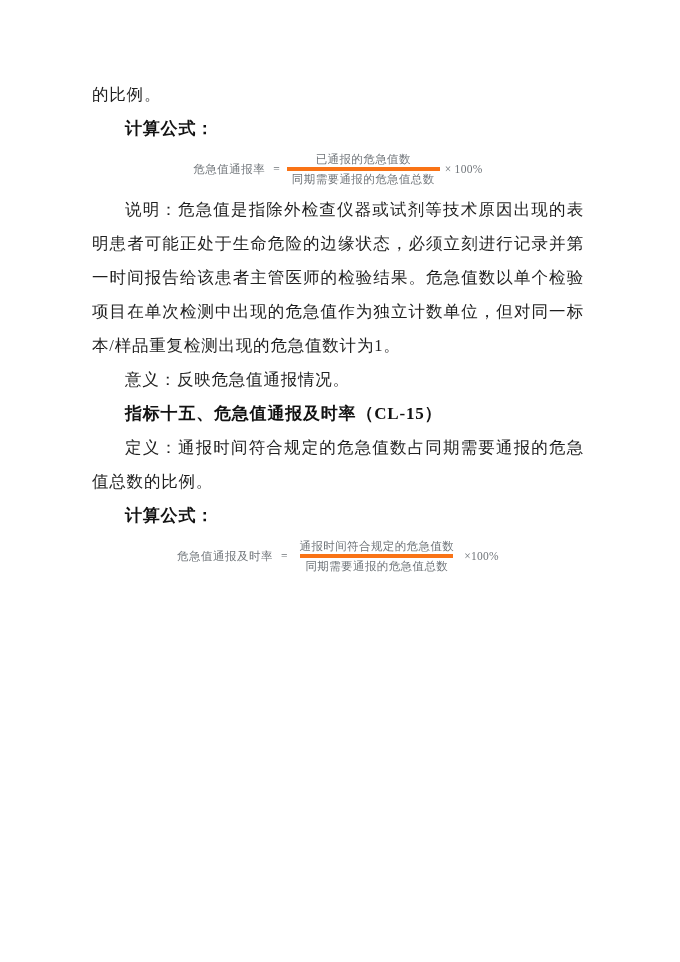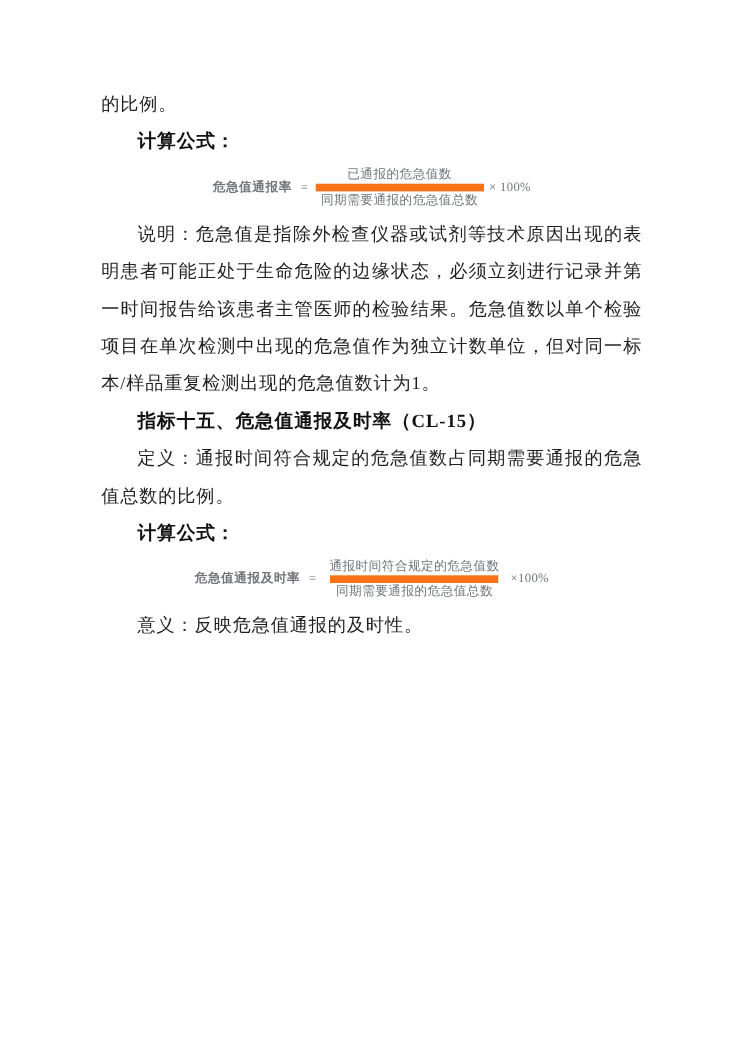--- a/index.html
+++ b/index.html
@@ -55,38 +55,37 @@
     display: inline-flex;
     align-items: center;
     font-size: 11.5px;
     line-height: 1.25;
     color: #70757a;
     white-space: nowrap;
   }
   .formula .lhs {
     padding-right: 6px;
     letter-spacing: 0.5px;
-    font-weight: bold;
   }
   .formula .eq {
     padding: 0 7px 0 2px;
   }
   .frac {
     display: inline-flex;
     flex-direction: column;
     align-items: center;
     vertical-align: middle;
   }
   .frac .num {
     padding: 0 5px 1px 5px;
     letter-spacing: 0.4px;
   }
   .frac .den {
     padding: 1px 5px 0 5px;
-    border-top: 7px solid #f97316;
+    border-top: 4px solid #f97316;
     letter-spacing: 0.4px;
   }
   .formula .tail {
     padding-left: 5px;
     letter-spacing: 0.3px;
     text-align: center;
   }
 </style>
 </head>
 <body>
@@ -106,20 +105,23 @@
         <span class="den">同期需要通报的危急值总数</span>
       </span>
       <span class="tail">× 100%</span>
     </span>
   </div>
 
   <p class="para indent">
     <span class="label">说明：</span><span>危急值是指除外检查仪器或试剂等技术原因出现的表明患者可能正处于生命危险的边缘状态，必须立刻进行记录并第一时间报告给该患者主管医师的检验结果。危急值数以单个检验项目在单次检测中出现的危急值作为独立计数单位，但对同一标本/样品重复检测出现的危急值数计为1。</span>
   </p>
 
+  <p class="para indent">
+    <span class="label">意义：</span><span>反映危急值通报情况。</span>
+  </p>
 
   <p class="heading">指标十五、危急值通报及时率（CL-15）</p>
 
   <p class="para indent">
     <span class="label">定义：</span><span>通报时间符合规定的危急值数占同期需要通报的危急值总数的比例。</span>
   </p>
 
   <p class="heading">计算公式：</p>
 
   <div class="formula-block">
@@ -128,17 +130,14 @@
       <span class="eq">=</span>
       <span class="frac">
         <span class="num">通报时间符合规定的危急值数</span>
         <span class="den">同期需要通报的危急值总数</span>
       </span>
       <span class="tail">×100%</span>
     </span>
   </div>
 
 
-  <p class="para indent">
-    <span class="label">意义：</span><span>反映危急值通报的及时性。</span>
-  </p>
 
 </div>
 
 </body></html>

